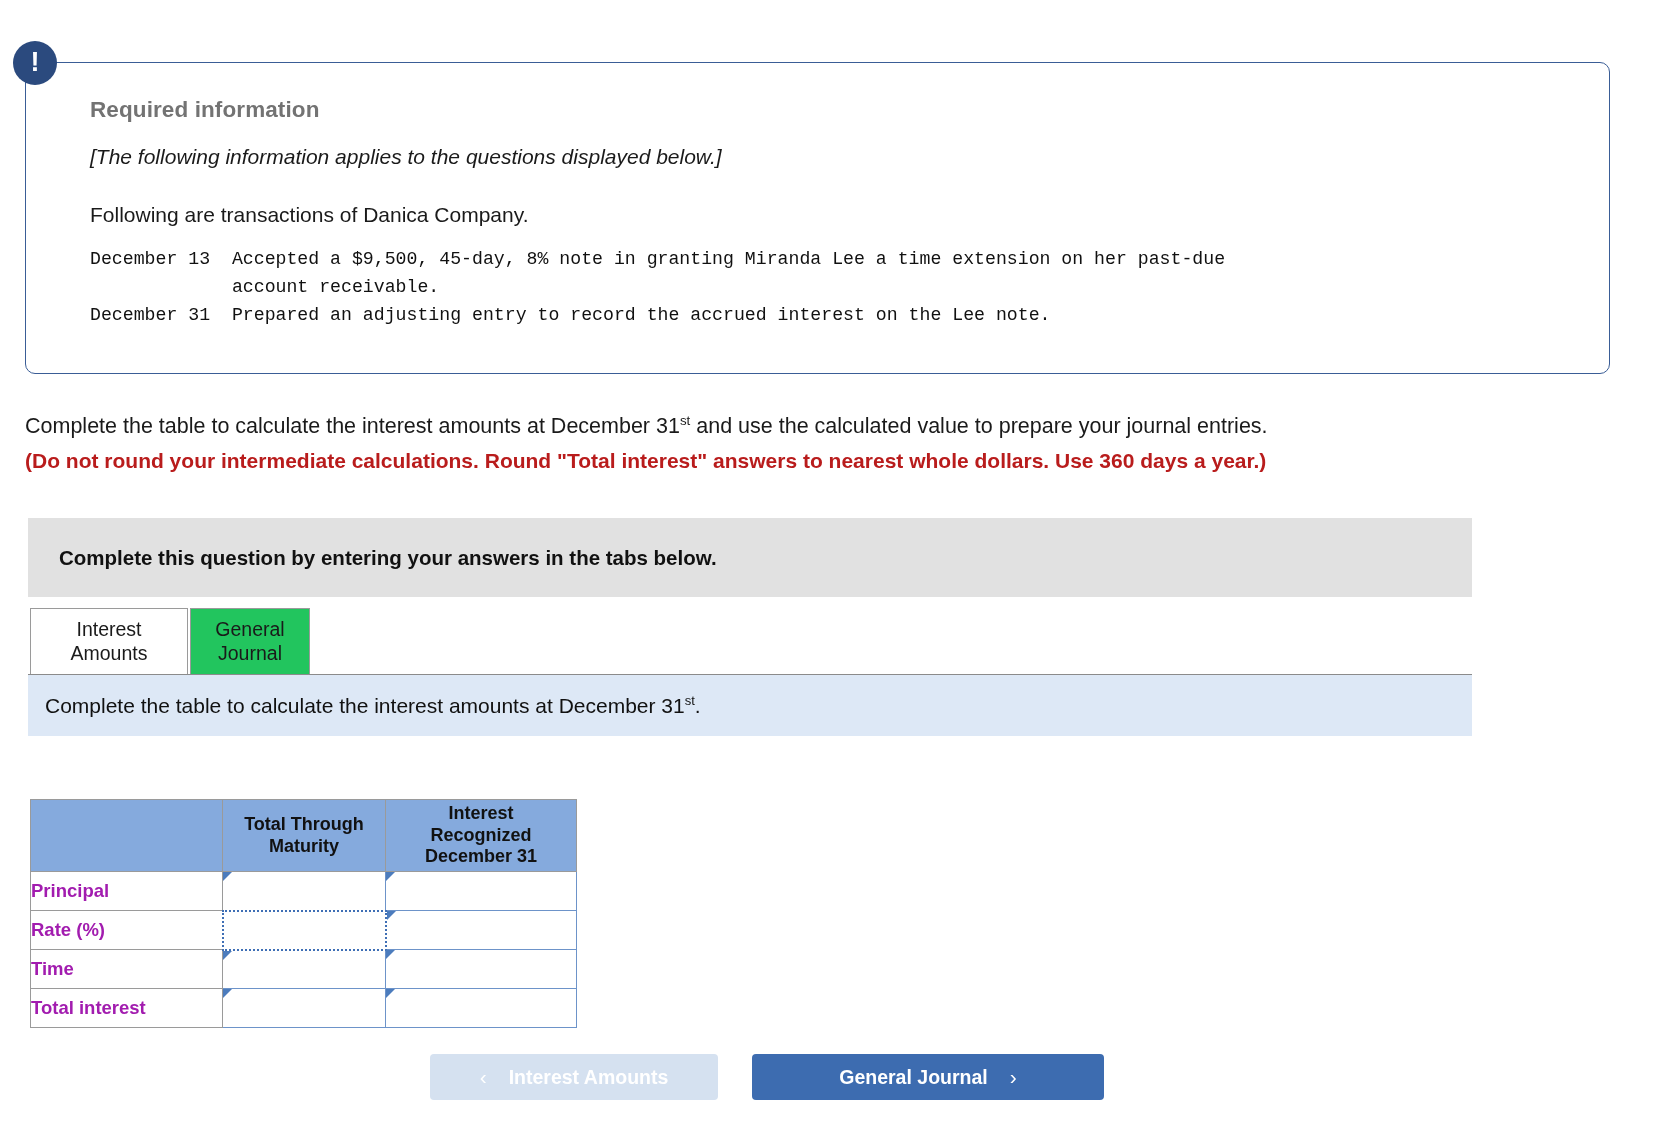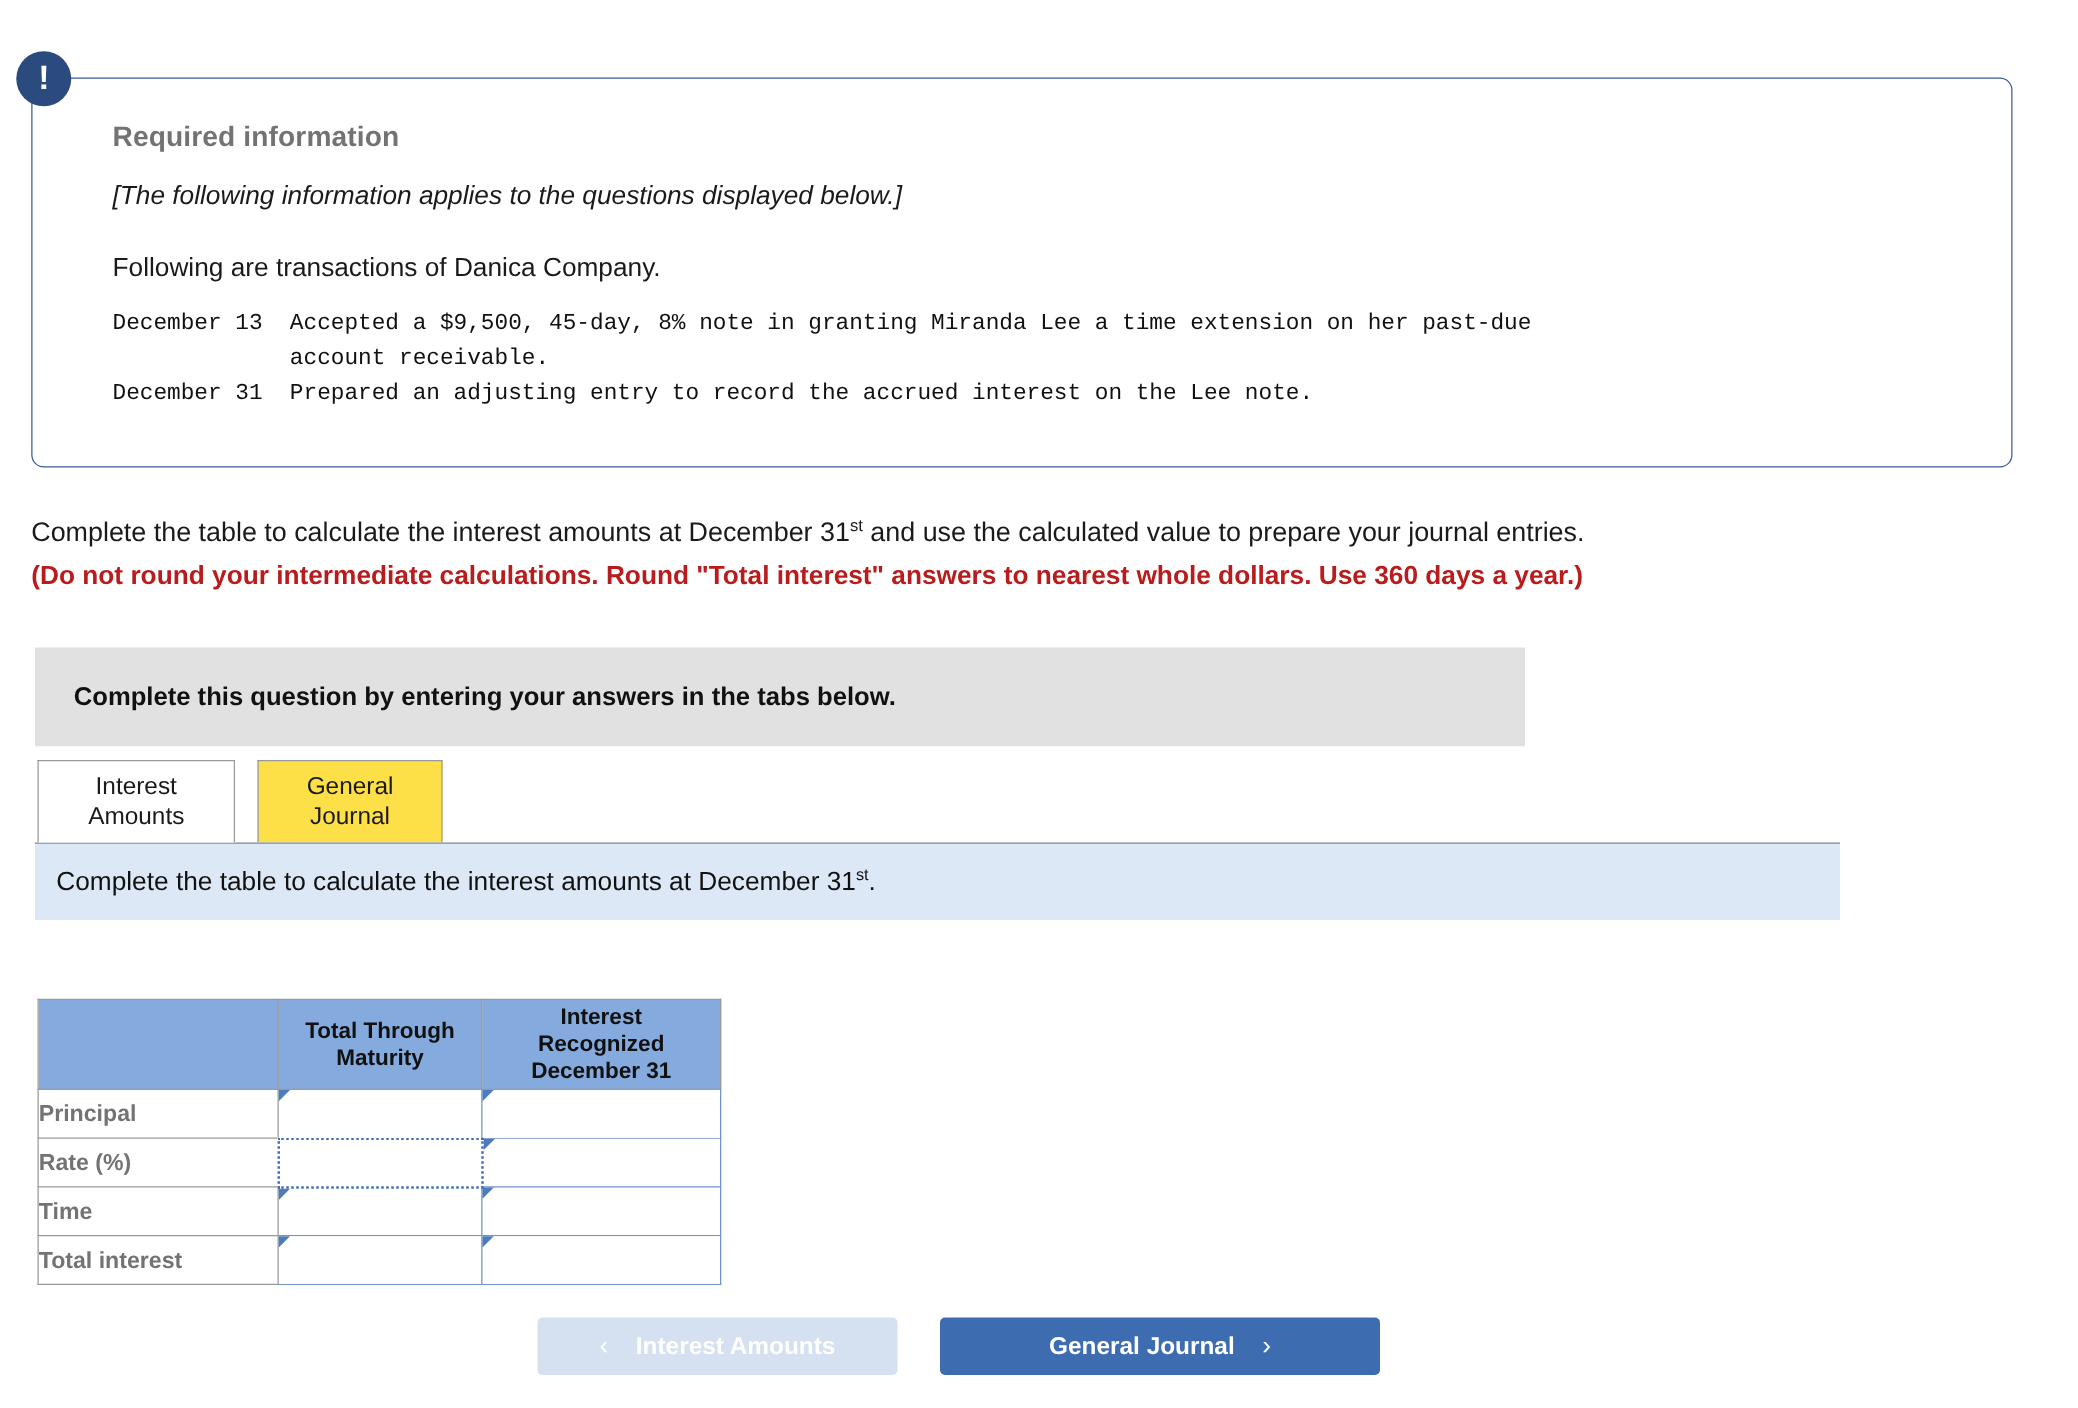--- a/index.html
+++ b/index.html
@@ -108,21 +108,21 @@
     line-height: 1.35;
     margin: 6px 0 0 0;
   }
   sup.ord { font-size: 0.62em; vertical-align: super; line-height: 0; }
 
   
   .gray-banner {
     position: absolute;
     left: 28px;
     top: 518px;
-    width: 1192px;
+    width: 1444px;
     height: 79px;
     background: #e1e1e1;
     display: flex;
     align-items: center;
   }
   .gray-banner-text {
     font-size: 20.5px;
     font-weight: bold;
     color: #111111;
     padding-left: 31px;
@@ -152,23 +152,23 @@
     padding: 0 10px;
     cursor: pointer;
   }
   .tab.active {
     background: #ffffff;
     width: 158px;
     position: relative;
     z-index: 2;
   }
   .tab.inactive {
-    background: #fde047;
-    width: 148px;
-    margin-left: 18px;
+    background: #22c55e;
+    width: 120px;
+    margin-left: 2px;
   }
 
   
   .blue-strip {
     position: absolute;
     left: 28px;
     top: 674px;
     width: 1444px;
     height: 62px;
     background: #dde8f6;
@@ -211,21 +211,21 @@
     line-height: 1.22;
     vertical-align: middle;
   }
   .hdr.blank { }
 
   .rowlabel {
     border: 1px solid #9a9a9a;
     height: 39px;
     font-size: 18.5px;
     font-weight: bold;
-    color: #737373;
+    color: #a21caf;
     padding-left: 8px;
     text-align: left;
     background: #ffffff;
     vertical-align: middle;
   }
 
   .cell {
     position: relative;
     height: 39px;
     background: #ffffff;

